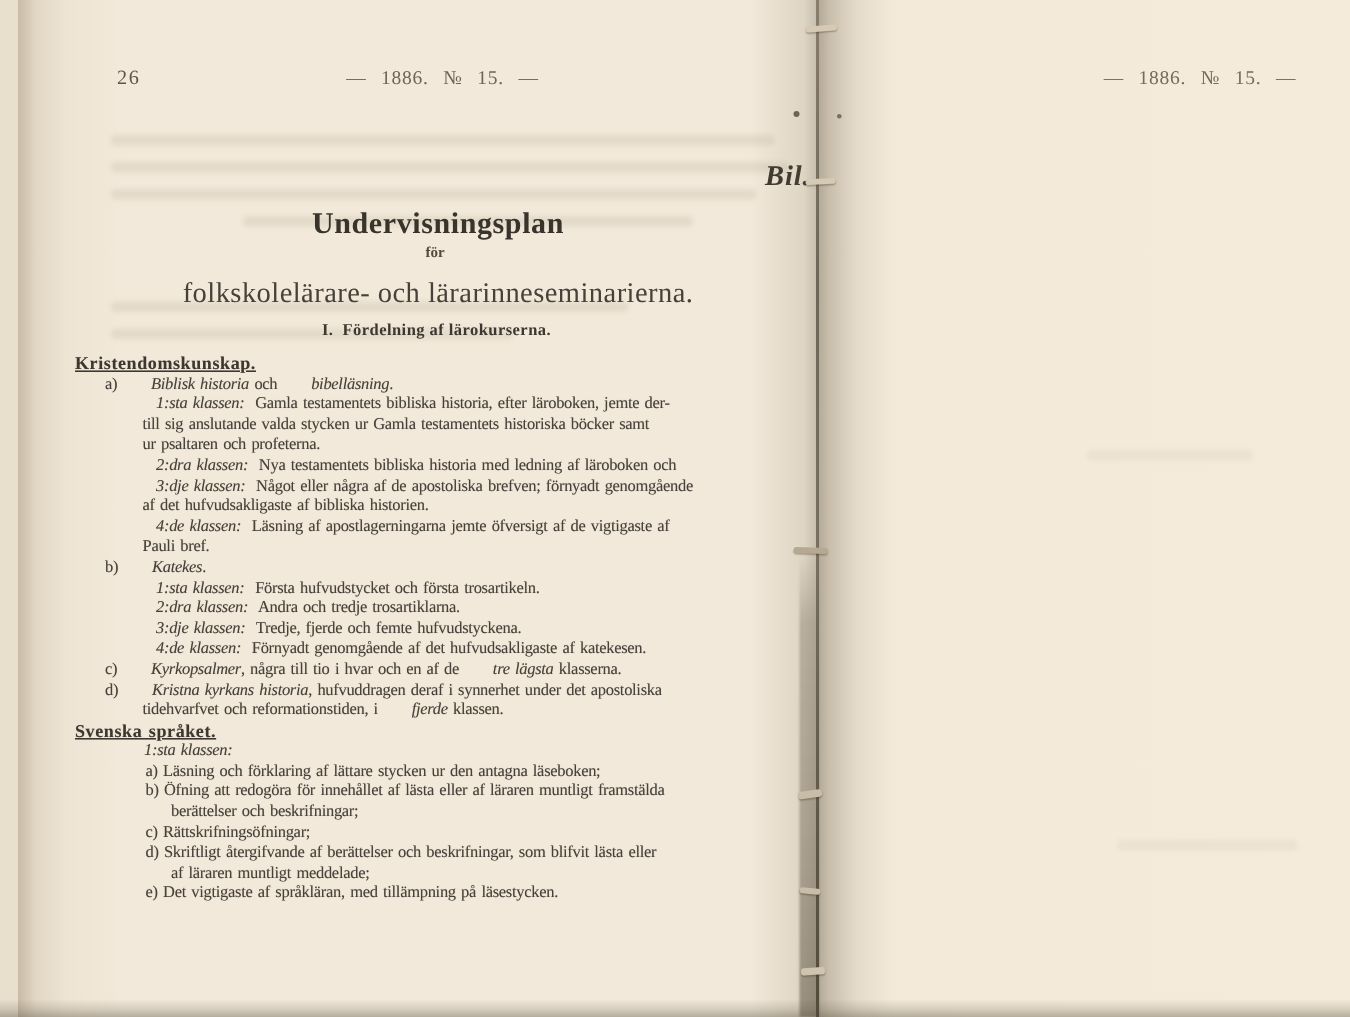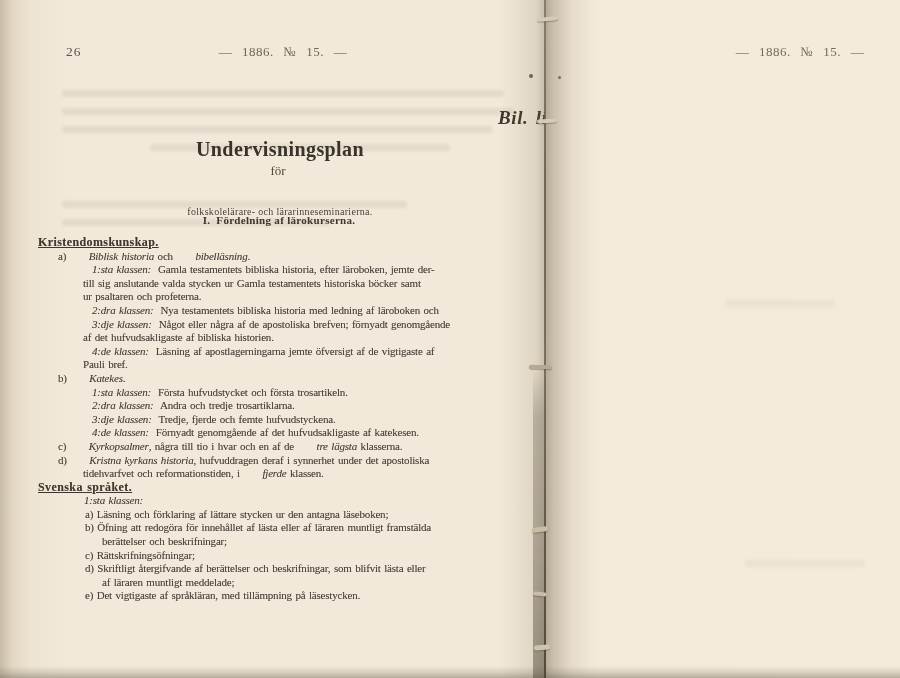--- a/index.html
+++ b/index.html
@@ -3,21 +3,21 @@
 <meta charset="utf-8">
 <style>
   html,body{margin:0;padding:0;}
   body{
     width:900px;height:678px;position:relative;overflow:hidden;
     background:#e9dfcd;
     font-family:"Liberation Serif","DejaVu Serif",serif;
   }
   .page{position:absolute;top:0;bottom:0;}
   .page-left{
-    left:0;width:649px;
+    left:12px;width:649px;
     background:linear-gradient(90deg,#c9bca6 0px,#e2d7c3 12px,#eee4d4 32px,#f2e9da 70px,#f2e9da 88%,#ece2d1 100%);
   }
   .page-right{
     left:545px;right:0;
     background:linear-gradient(90deg,#d8cdb9 0px,#e9dfce 20px,#f3ead9 48px,#f4ebda 100%);
   }
   .page-number{
     position:absolute;left:66px;top:44px;
     font-size:13.5px;color:#5d564a;letter-spacing:1px;
   }
@@ -30,25 +30,25 @@
   .annex-label{
     position:absolute;top:107px;right:65px;text-align:right;
     font-size:19px;font-weight:bold;font-style:italic;color:#3c362c;letter-spacing:.6px;word-spacing:2px;
   }
   .doc-title{
     position:absolute;top:138px;left:280px;transform:translateX(-50%);
     font-size:20px;font-weight:bold;color:#38332b;letter-spacing:.4px;white-space:pre;
   }
   .doc-for{
     position:absolute;top:163px;left:278px;transform:translateX(-50%);
-    font-size:13px;font-weight:normal;color:#554a3d;
+    font-size:10px;font-weight:bold;color:#554a3d;
   }
   .doc-subtitle{
     position:absolute;top:185px;left:280px;transform:translateX(-50%);
-    font-size:10px;color:#46413a;letter-spacing:.3px;white-space:pre;margin-top:21px;
+    font-size:19px;color:#46413a;letter-spacing:.3px;white-space:pre;
   }
   .section-heading{
     position:absolute;top:214px;left:279px;transform:translateX(-50%);
     font-size:11px;font-weight:bold;color:#3c372f;white-space:pre;letter-spacing:.3px;
   }
   .body-lines{position:absolute;font-size:11px;color:#46413a;}
   .body-left{
     top:236px;left:38px;width:478px;line-height:13.6px;
     letter-spacing:-0.2px;word-spacing:1px;
   }

